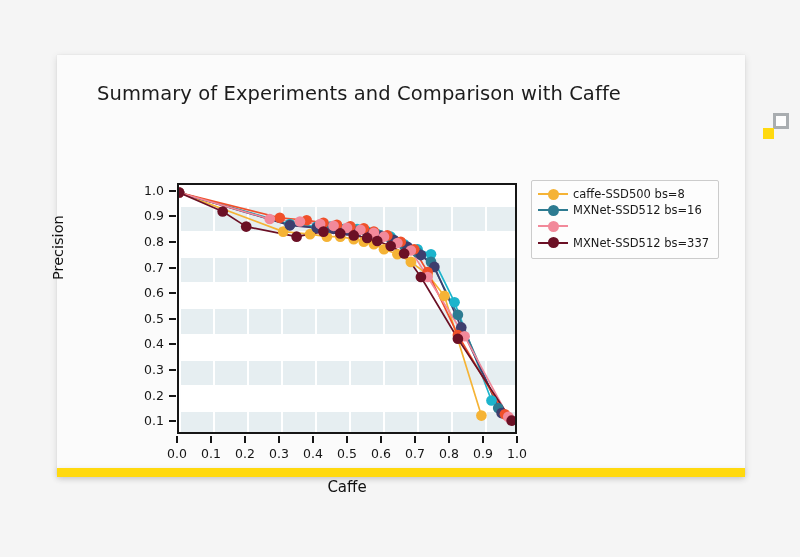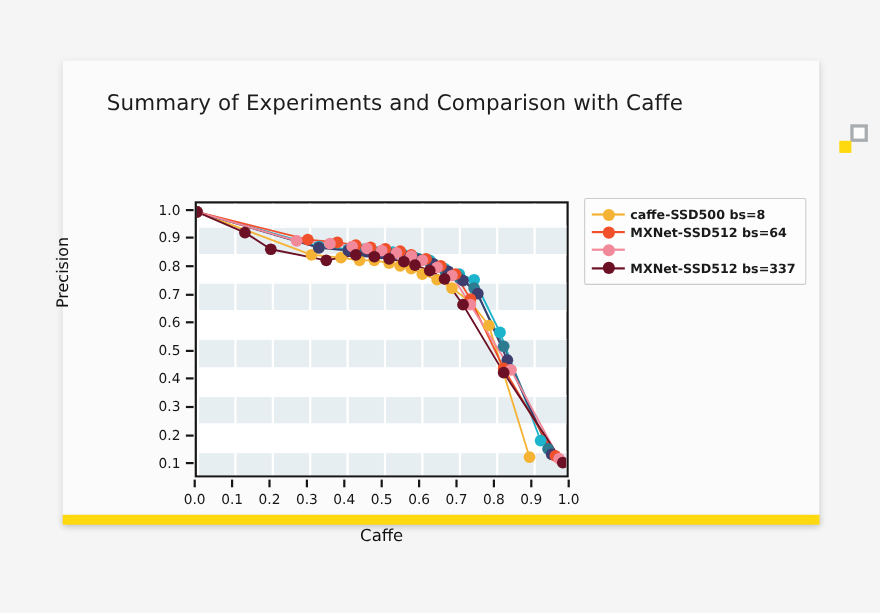--- a/index.html
+++ b/index.html
@@ -167,23 +167,22 @@
     left: 474px;
     top: 70px;
     background: #fdfdfd;
     border: 1px solid #cccccc;
     border-radius: 2px;
     padding: 6px 9px 6px 6px;
     box-sizing: border-box;
   }
   .legend-row {
     display: flex;
-    align-items: center;
+    align-items: flex-start;
     height: 16.2px;
-    font-weight: bold;
   }
   .legend-swatch {
     position: relative;
     width: 30px;
     height: 14px;
     margin-right: 5px;
     flex: none;
   }
   .legend-line {
     position: absolute;
@@ -414,24 +413,24 @@
       <div id="legend">
           <div class="legend-row">
             <span class="legend-swatch">
               <span class="legend-line" style="background: rgb(245, 179, 53);"></span>
               <span class="legend-dot" style="background: rgb(245, 179, 53);"></span>
             </span>
             <span class="legend-label">caffe-SSD500 bs=8</span>
           </div>
           <div class="legend-row">
             <span class="legend-swatch">
-              <span class="legend-line" style="background: rgb(240, 80, 42);"></span>
-              <span class="legend-dot" style="background: rgb(240, 80, 42);"></span>
+              <span class="legend-line" style="background: rgb(45, 123, 145);"></span>
+              <span class="legend-dot" style="background: rgb(45, 123, 145);"></span>
             </span>
-            <span class="legend-label">MXNet-SSD512 bs=64</span>
+            <span class="legend-label">MXNet-SSD512 bs=16</span>
           </div>
           <div class="legend-row">
             <span class="legend-swatch">
               <span class="legend-line" style="background: rgb(242, 137, 154);"></span>
               <span class="legend-dot" style="background: rgb(242, 137, 154);"></span>
             </span>
           </div>
           <div class="legend-row">
             <span class="legend-swatch">
               <span class="legend-line" style="background: rgb(107, 16, 37);"></span>

